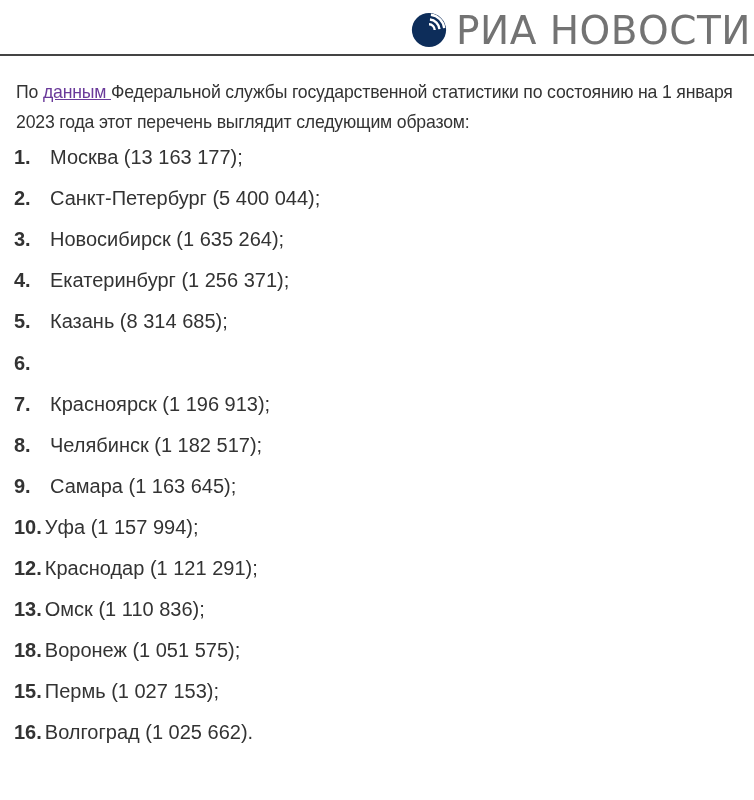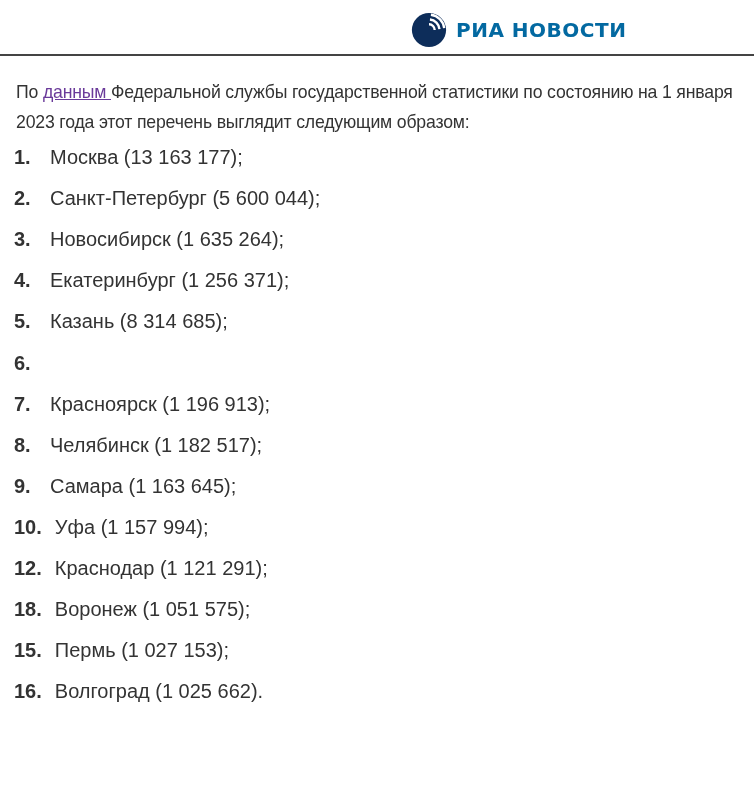--- a/index.html
+++ b/index.html
@@ -1,30 +1,30 @@
 <!DOCTYPE html>
 <html><head>
 <meta charset="utf-8">
 <style>
   html, body { margin: 0; padding: 0; background: #ffffff; }
   body { width: 754px; height: 800px; overflow: hidden; position: relative;
          font-family: "Liberation Sans", sans-serif; color: #222222; }
   .header { position: absolute; left: 0; top: 0; width: 754px; height: 54px; }
   .logo { position: absolute; left: 410px; top: 10px; height: 40px; display: flex; align-items: center; }
   .logo-mark { width: 38px; height: 38px; margin-right: 8px; }
-  .logo-text { font-family: "DejaVu Sans", sans-serif; font-weight: bold; font-size: 20px;
-               color: #0369a1; letter-spacing: 0.5px; }
+  .logo-text { font-family: "DejaVu Sans", sans-serif; font-weight: normal; font-size: 39px;
+               color: #737373; letter-spacing: 0.5px; }
   .rule { position: absolute; left: 0; top: 54px; width: 754px; height: 2px; background: #444444; }
   .intro { position: absolute; left: 16px; top: 58px; width: 738px; font-size: 19px; line-height: 30px;
            color: #333333; letter-spacing: -0.2px; transform: scaleX(0.93); transform-origin: left top; width: 795px; }
   .intro a { color: #6a3a9a; text-decoration: underline; }
   .list { position: absolute; left: 14px; top: 137px; margin: 0; padding: 0; list-style: none; }
   .list li { height: 41.1px; display: flex; align-items: center; font-size: 20px; color: #333333; }
   .num { font-weight: bold; display: inline-block; min-width: 36px; color: #333333; }
-  .num.wide { min-width: 0; margin-right: 13px; text-align: center; }
+  .num.wide { min-width: 0; margin-right: 3px; text-align: center; }
 </style>
 </head>
 <body>
 
 <div class="header">
   <div class="logo">
     <svg class="logo-mark" viewBox="0 0 40 40">
       <circle cx="20" cy="20" r="18" fill="#0d2d5a"></circle>
       <path d="M22 4 A16 16 0 0 1 36 18" stroke="#fff" stroke-width="2.5" fill="none"></path>
       <path d="M21 9 A11 11 0 0 1 31 19" stroke="#fff" stroke-width="2.5" fill="none"></path>
@@ -37,21 +37,21 @@
 
 <p class="intro"><span>По </span><a href="#">данным </a><span>Федеральной службы государственной статистики по состоянию на 1 января 2023 года этот перечень выглядит следующим образом:</span></p>
 
 <ol class="list">
   <li>
       <span class="num">1.</span>
       <span>Москва (13 163 177);</span>
     </li>
   <li>
       <span class="num">2.</span>
-      <span>Санкт-Петербург (5 600 044);</span>
+      <span>Санкт-Петербург (5 400 044);</span>
     </li>
   <li>
       <span class="num">3.</span>
       <span>Новосибирск (1 635 264);</span>
     </li>
   <li>
       <span class="num">4.</span>
       <span>Екатеринбург (1 256 371);</span>
     </li>
   <li>
@@ -75,20 +75,24 @@
     </li>
   <li>
       <span class="num wide">10.</span>
       <span>Уфа (1 157 994);</span>
     </li>
   <li>
       <span class="num wide">12.</span>
       <span>Краснодар (1 121 291);</span>
     </li>
   <li>
+      <span class="num wide">13.</span>
+      <span>Омск (1 110 836);</span>
+    </li>
+  <li>
       <span class="num wide">18.</span>
       <span>Воронеж (1 051 575);</span>
     </li>
   <li>
       <span class="num wide">15.</span>
       <span>Пермь (1 027 153);</span>
     </li>
   <li>
       <span class="num wide">16.</span>
       <span>Волгоград (1 025 662).</span>

